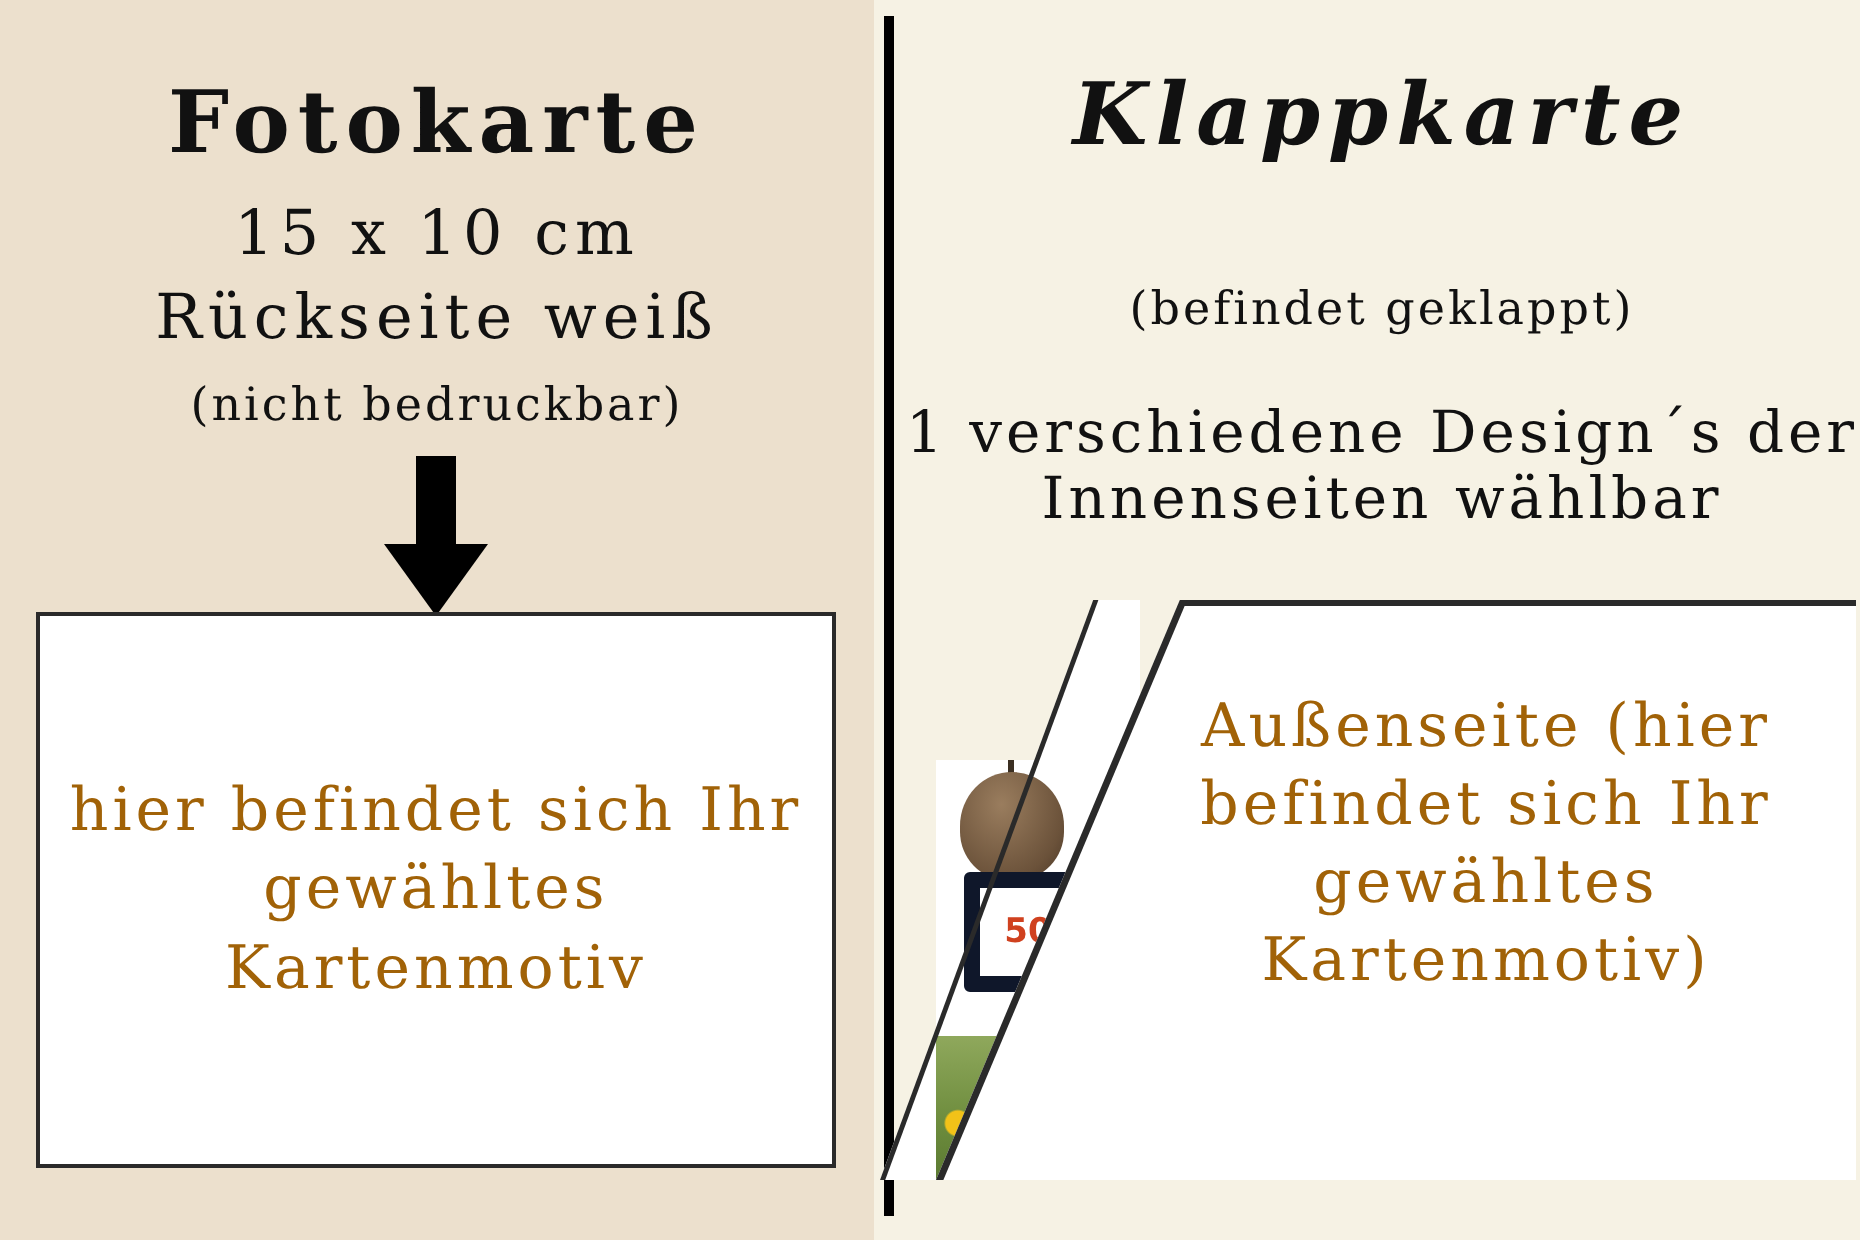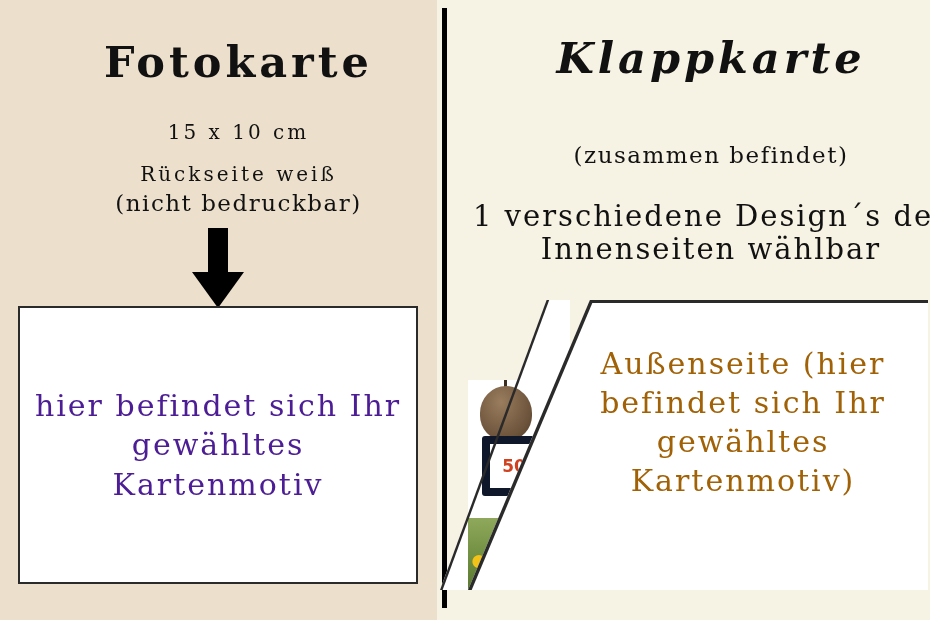--- a/index.html
+++ b/index.html
@@ -49,33 +49,31 @@
     height: 600px;
     background: #000000;
   }
 
   
   .head {
     position: absolute;
     text-align: center;
     color: #111111;
     letter-spacing: 2px;
-    padding-left: 20px;
   }
   .title {
     font-size: 43px;
     font-weight: bold;
     letter-spacing: 4px;
     line-height: 1.05;
   }
   .sub1 {
-    font-size: 20px;
+    font-size: 31px;
     letter-spacing: 3px;
     line-height: 1.12;
-    margin-top: 21px;
   }
   .sub2 {
     font-size: 29px;
     letter-spacing: 2px;
     line-height: 1.15;
   }
   .small {
     font-size: 23px;
     letter-spacing: 1.5px;
     line-height: 1.15;
@@ -126,21 +124,21 @@
     box-sizing: border-box;
     display: flex;
     align-items: center;
     justify-content: center;
   }
   .photo-card .card-text {
     font-size: 30px;
     letter-spacing: 2px;
     line-height: 1.32;
     text-align: center;
-    color: #4c1d95;
+    color: #a16207;
     padding: 0 10px;
   }
 
   
   #right-title   { left: 452px; top: 36px; width: 478px; font-style: italic; }
   #right-size    { left: 452px; top: 98px; width: 478px; }
   #right-folded  { left: 452px; top: 142px; width: 478px; }
   #right-designs { left: 452px; top: 200px; width: 478px; }
 
   
@@ -311,21 +309,21 @@
   <div class="arrow-wrap">
     <div class="arrow-shaft"></div>
     <div class="arrow-head"></div>
   </div>
 
   <div class="photo-card">
     <div class="card-text">hier befindet sich Ihr gewähltes Kartenmotiv</div>
   </div>
 
   <div class="head title" id="right-title">Klappkarte</div>
-  <div class="head small" id="right-folded">(zusammen befindet)</div>
+  <div class="head small" id="right-folded">(befindet geklappt)</div>
   <div class="head sub2" id="right-designs">1 verschiedene Design´s der Innenseiten wählbar</div>
 
   <div class="fold-wrap">
 
     <div class="fold-left">
       <div class="fold-left-shape"></div>
       <div class="motif">
         <div class="motif-sky"></div>
         <div class="motif-grass"></div>
         <div class="motif-flowers"></div>

